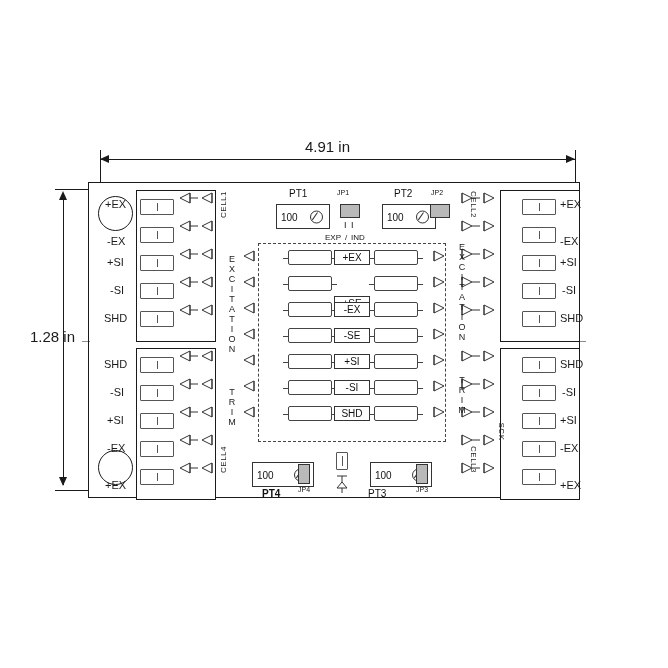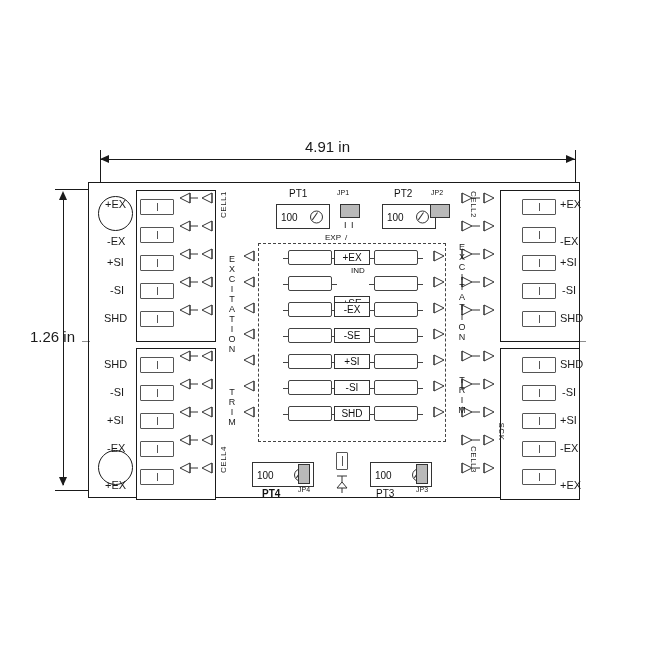--- a/index.html
+++ b/index.html
@@ -266,21 +266,21 @@
   <div class="arrow arrow-right" style="left:566px; top:155px;"></div>
   <div class="tick-v" style="left:100px; top:150px; height:36px;"></div>
   <div class="tick-v" style="left:575px; top:150px; height:36px;"></div>
   <div class="dim-label" style="left:305px; top:138px;">4.91 in</div>
 
   <div class="dim-line-v" style="left:63px; top:195px; height:290px;"></div>
   <div class="arrow arrow-up" style="left:59px; top:191px;"></div>
   <div class="arrow arrow-down" style="left:59px; top:477px;"></div>
   <div class="tick-h" style="left:55px; top:189px; width:38px;"></div>
   <div class="tick-h" style="left:55px; top:490px; width:38px;"></div>
-  <div class="dim-label" style="left:30px; top:328px;">1.26 in</div>
+  <div class="dim-label" style="left:30px; top:328px;">1.28 in</div>
 
   <div id="board"></div>
 
   <div class="hole" style="left:98px; top:196px; width:33px; height:33px;"></div>
   <div class="hole" style="left:537px; top:196px; width:33px; height:33px;"></div>
   <div class="hole" style="left:98px; top:450px; width:33px; height:33px;"></div>
   <div class="hole" style="left:537px; top:450px; width:33px; height:33px;"></div>
 
   <div class="tblock" style="left:136px; top:190px; width:80px; height:152px;"></div>
   <div class="tslot" style="left:140px; top:199px; width:34px; height:16px;">
@@ -608,21 +608,21 @@
 
   <div class="pot" style="left:276px; top:204px; width:54px; height:25px;">
     <span class="val">100</span>
     <span class="knob"></span>
   </div>
   <div class="pot-label" style="left:289px; top:188px;">PT1</div>
   <div class="jumper" style="left:340px; top:204px; width:20px; height:14px;"></div>
   <div class="jumper-label" style="left:337px; top:189px;">JP1</div>
   <div class="jp-pins" style="left:344px; top:220px;">I I</div>
   <div class="small-text" style="left:325px; top:233px;">EXP</div>
-  <div class="small-text" style="left:351px; top:233px;margin-top:33px;">IND</div>
+  <div class="small-text" style="left:351px; top:233px;">IND</div>
   <div class="small-text" style="left:345px; top:233px;">/</div>
 
   <div class="pot" style="left:382px; top:204px; width:54px; height:25px;">
     <span class="val">100</span>
     <span class="knob"></span>
   </div>
   <div class="pot-label" style="left:394px; top:188px;">PT2</div>
   <div class="jumper" style="left:430px; top:204px; width:20px; height:14px;"></div>
   <div class="jumper-label" style="left:431px; top:189px;">JP2</div>
 
@@ -631,21 +631,21 @@
     <span class="knob"></span>
   </div>
   <div class="pot-label" style="left:262px; top:488px;font-weight:bold;">PT4</div>
   <div class="jumper" style="left:298px; top:464px; width:12px; height:20px;"></div>
   <div class="jumper-label" style="left:298px; top:486px;">JP4</div>
 
   <div class="pot" style="left:370px; top:462px; width:62px; height:25px;">
     <span class="val">100</span>
     <span class="knob"></span>
   </div>
-  <div class="pot-label" style="left:376px; top:488px;">PT3</div>
+  <div class="pot-label" style="left:368px; top:488px;">PT3</div>
   <div class="jumper" style="left:416px; top:464px; width:12px; height:20px;"></div>
   <div class="jumper-label" style="left:416px; top:486px;">JP3</div>
 
   <div class="tslot" style="left:336px; top:452px; width:12px; height:18px;">
       <span class="bar"></span>
     </div>
   <svg class="diode" style="left:331px; top:472px;" width="22" height="22">
     <g stroke="#333" stroke-width="1" fill="none">
       <path d="M6 4 L16 4"></path>
         <path d="M11 4 L11 10"></path>

